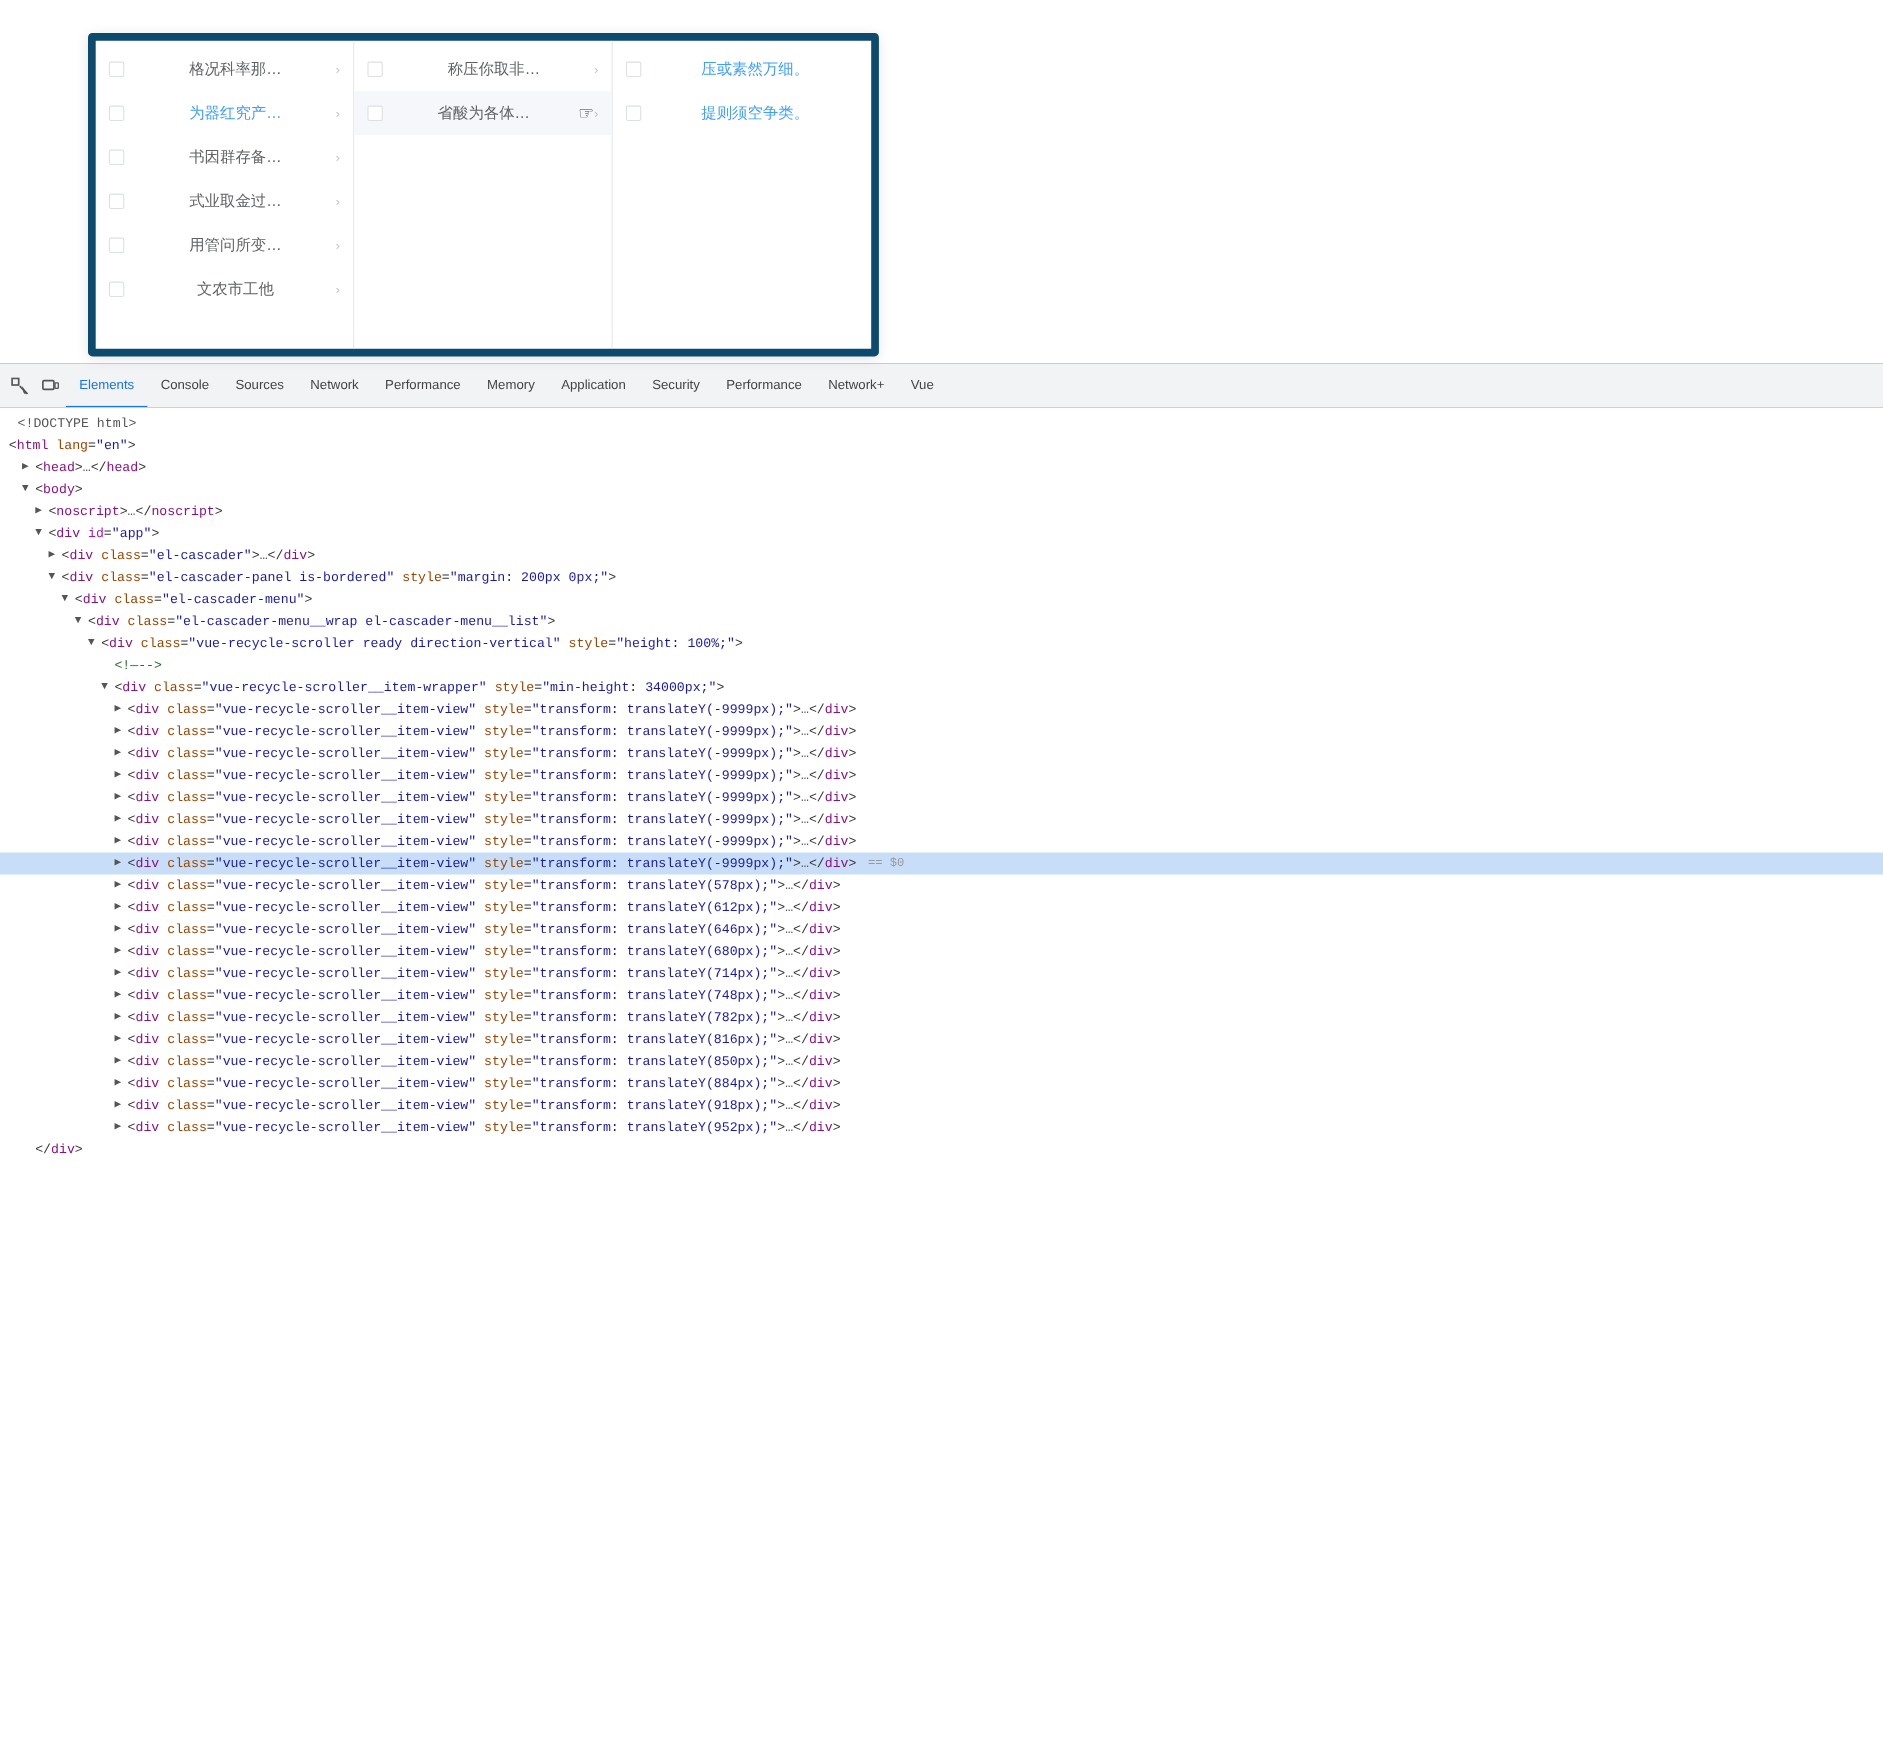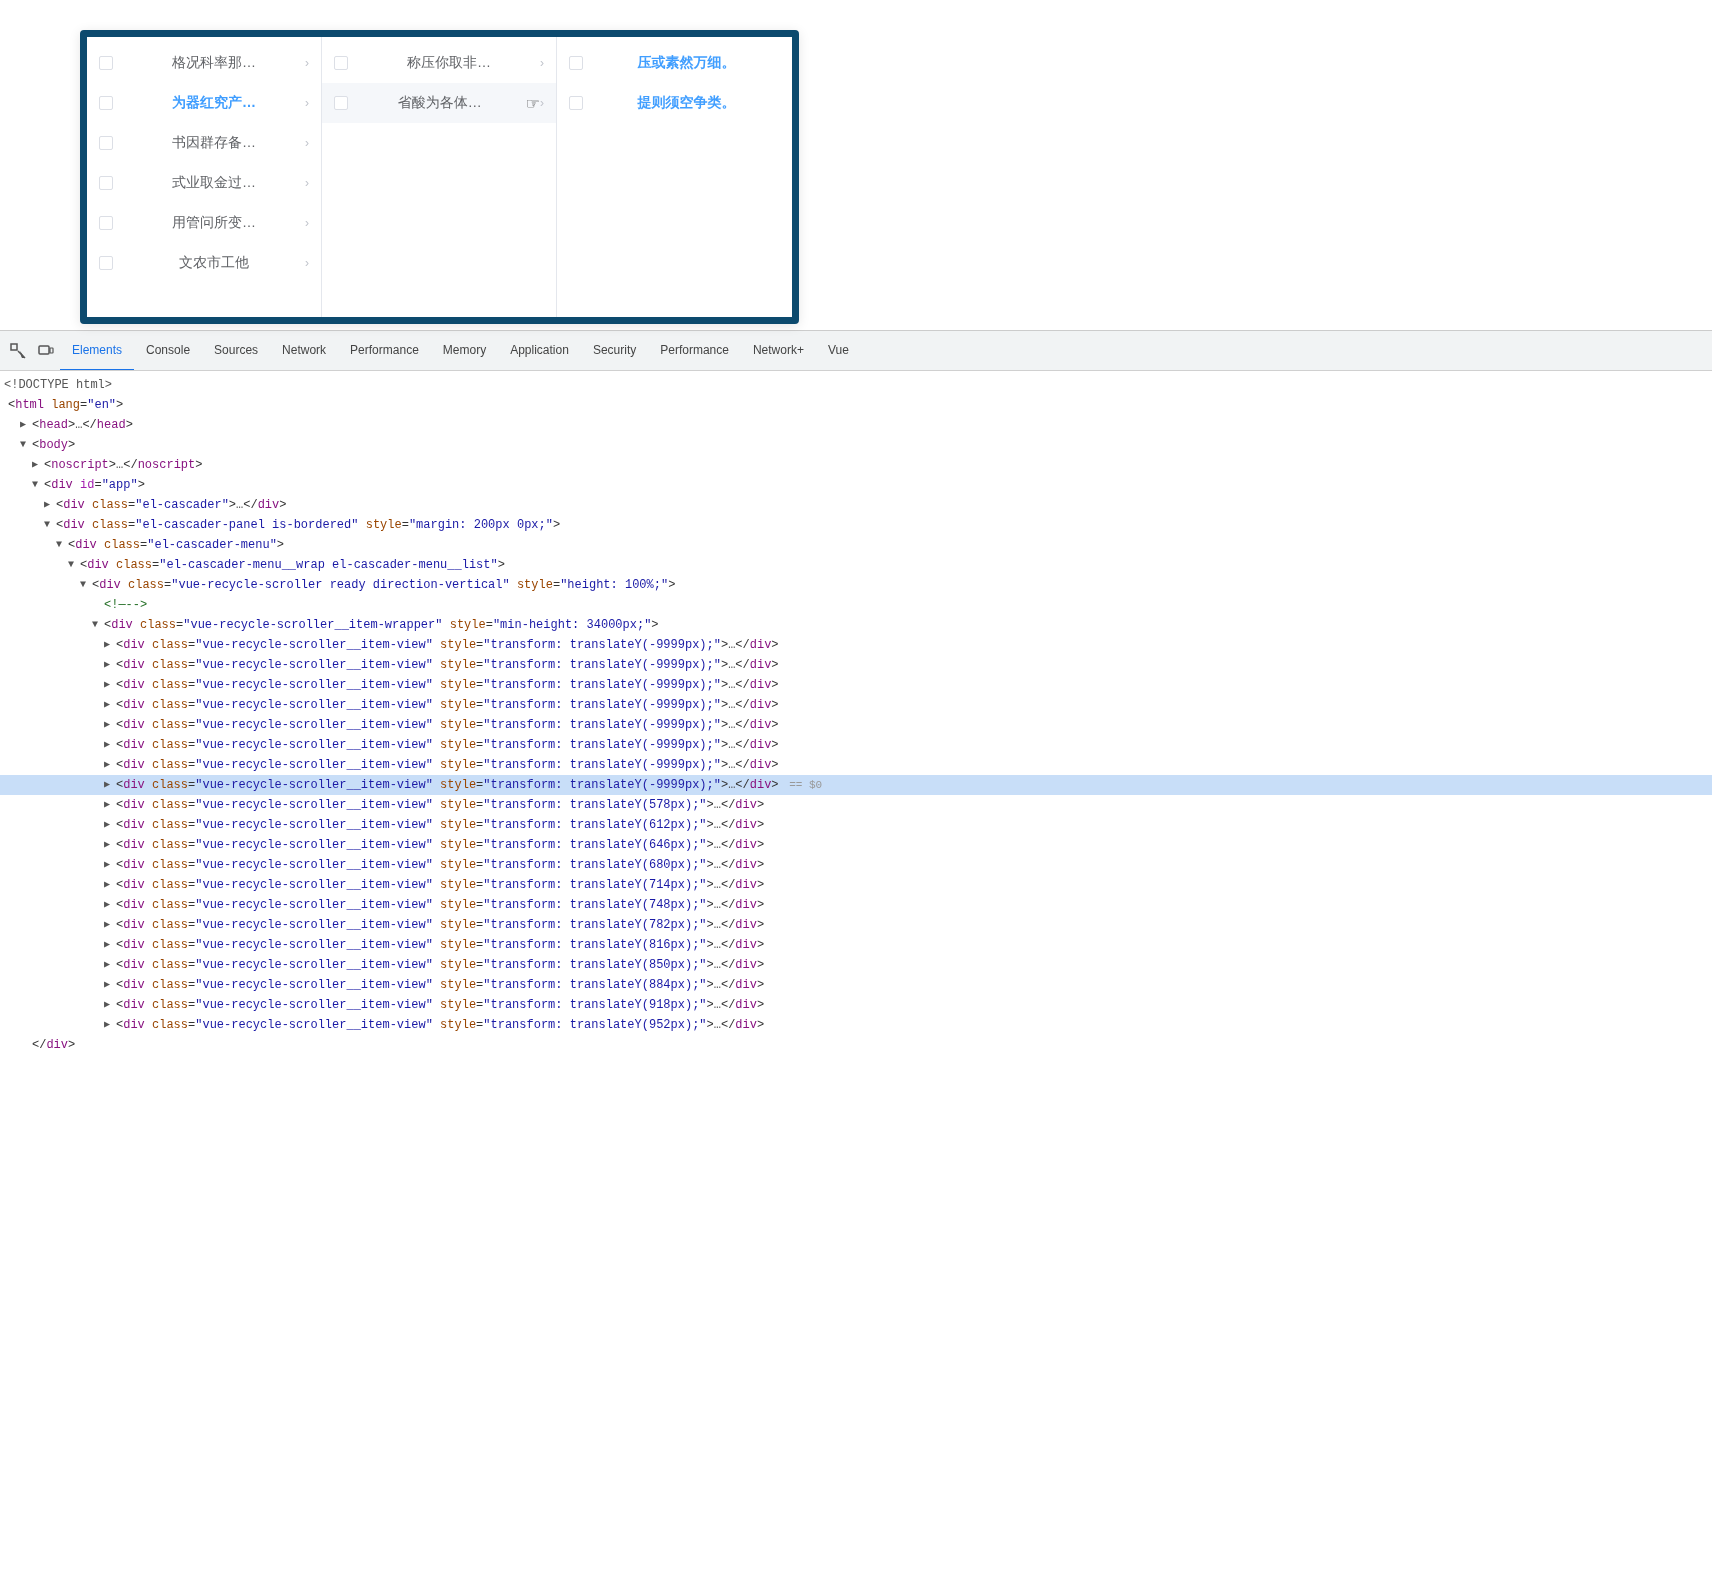--- a/index.html
+++ b/index.html
@@ -72,21 +72,20 @@
 
     .cascader-label {
       flex: 1;
       overflow: hidden;
       text-overflow: ellipsis;
       white-space: nowrap;
     }
 
     .cascader-label.link {
       color: #409eff;
-      font-weight: bold;
     }
 
     .cascader-arrow {
       color: #c0c4cc;
       font-size: 12px;
     }
 
     
     .devtools {
       border-top: 1px solid #ccc;
@@ -269,21 +268,21 @@
       <div class="devtools-tab">Performance</div>
       <div class="devtools-tab">Memory</div>
       <div class="devtools-tab">Application</div>
       <div class="devtools-tab">Security</div>
       <div class="devtools-tab">Performance</div>
       <div class="devtools-tab">Network+</div>
       <div class="devtools-tab">Vue</div>
     </div>
 
   <div class="code-area" id="code-area">
-  <div class="code-line" style="padding-left: 4px;"><span><span style="color:#555">&lt;!DOCTYPE html&gt;</span></span></div>
+  <div class="code-line" style="padding-left: 16px;"><span><span style="color:#555">&lt;!DOCTYPE html&gt;</span></span></div>
       <div class="code-line" style="padding-left: 8px;"><span>&lt;<span style="color:#881280">html</span> <span style="color:#994500">lang</span>=<span style="color:#1a1aa6">"en"</span>&gt;</span></div>
       <div class="code-line" style="padding-left: 20px;"><span class="expand-arrow collapsed"></span><span>&lt;<span style="color:#881280">head</span>&gt;<span style="color:#555">…</span>&lt;/<span style="color:#881280">head</span>&gt;</span></div>
       <div class="code-line" style="padding-left: 20px;"><span class="expand-arrow expanded"></span><span>&lt;<span style="color:#881280">body</span>&gt;</span></div>
       <div class="code-line" style="padding-left: 32px;"><span class="expand-arrow collapsed"></span><span>&lt;<span style="color:#881280">noscript</span>&gt;<span style="color:#555">…</span>&lt;/<span style="color:#881280">noscript</span>&gt;</span></div>
       <div class="code-line" style="padding-left: 32px;"><span class="expand-arrow expanded"></span><span>&lt;<span style="color:#881280">div</span> <span style="color:#a21caf">id</span>=<span style="color:#1a1aa6">"app"</span>&gt;</span></div>
       <div class="code-line" style="padding-left: 44px;"><span class="expand-arrow collapsed"></span><span>&lt;<span style="color:#881280">div</span> <span style="color:#994500">class</span>=<span style="color:#1a1aa6">"el-cascader"</span>&gt;<span style="color:#555">…</span>&lt;/<span style="color:#881280">div</span>&gt;</span></div>
       <div class="code-line" style="padding-left: 44px;"><span class="expand-arrow expanded"></span><span>&lt;<span style="color:#881280">div</span> <span style="color:#994500">class</span>=<span style="color:#1a1aa6">"el-cascader-panel is-bordered"</span> <span style="color:#994500">style</span>=<span style="color:#1a1aa6">"margin: 200px 0px;"</span>&gt;</span></div>
       <div class="code-line" style="padding-left: 56px;"><span class="expand-arrow expanded"></span><span>&lt;<span style="color:#881280">div</span> <span style="color:#994500">class</span>=<span style="color:#1a1aa6">"el-cascader-menu"</span>&gt;</span></div>
       <div class="code-line" style="padding-left: 68px;"><span class="expand-arrow expanded"></span><span>&lt;<span style="color:#881280">div</span> <span style="color:#994500">class</span>=<span style="color:#1a1aa6">"el-cascader-menu__wrap el-cascader-menu__list"</span>&gt;</span></div>
       <div class="code-line" style="padding-left: 80px;"><span class="expand-arrow expanded"></span><span>&lt;<span style="color:#881280">div</span> <span style="color:#994500">class</span>=<span style="color:#1a1aa6">"vue-recycle-scroller ready direction-vertical"</span> <span style="color:#994500">style</span>=<span style="color:#1a1aa6">"height: 100%;"</span>&gt;</span></div>

